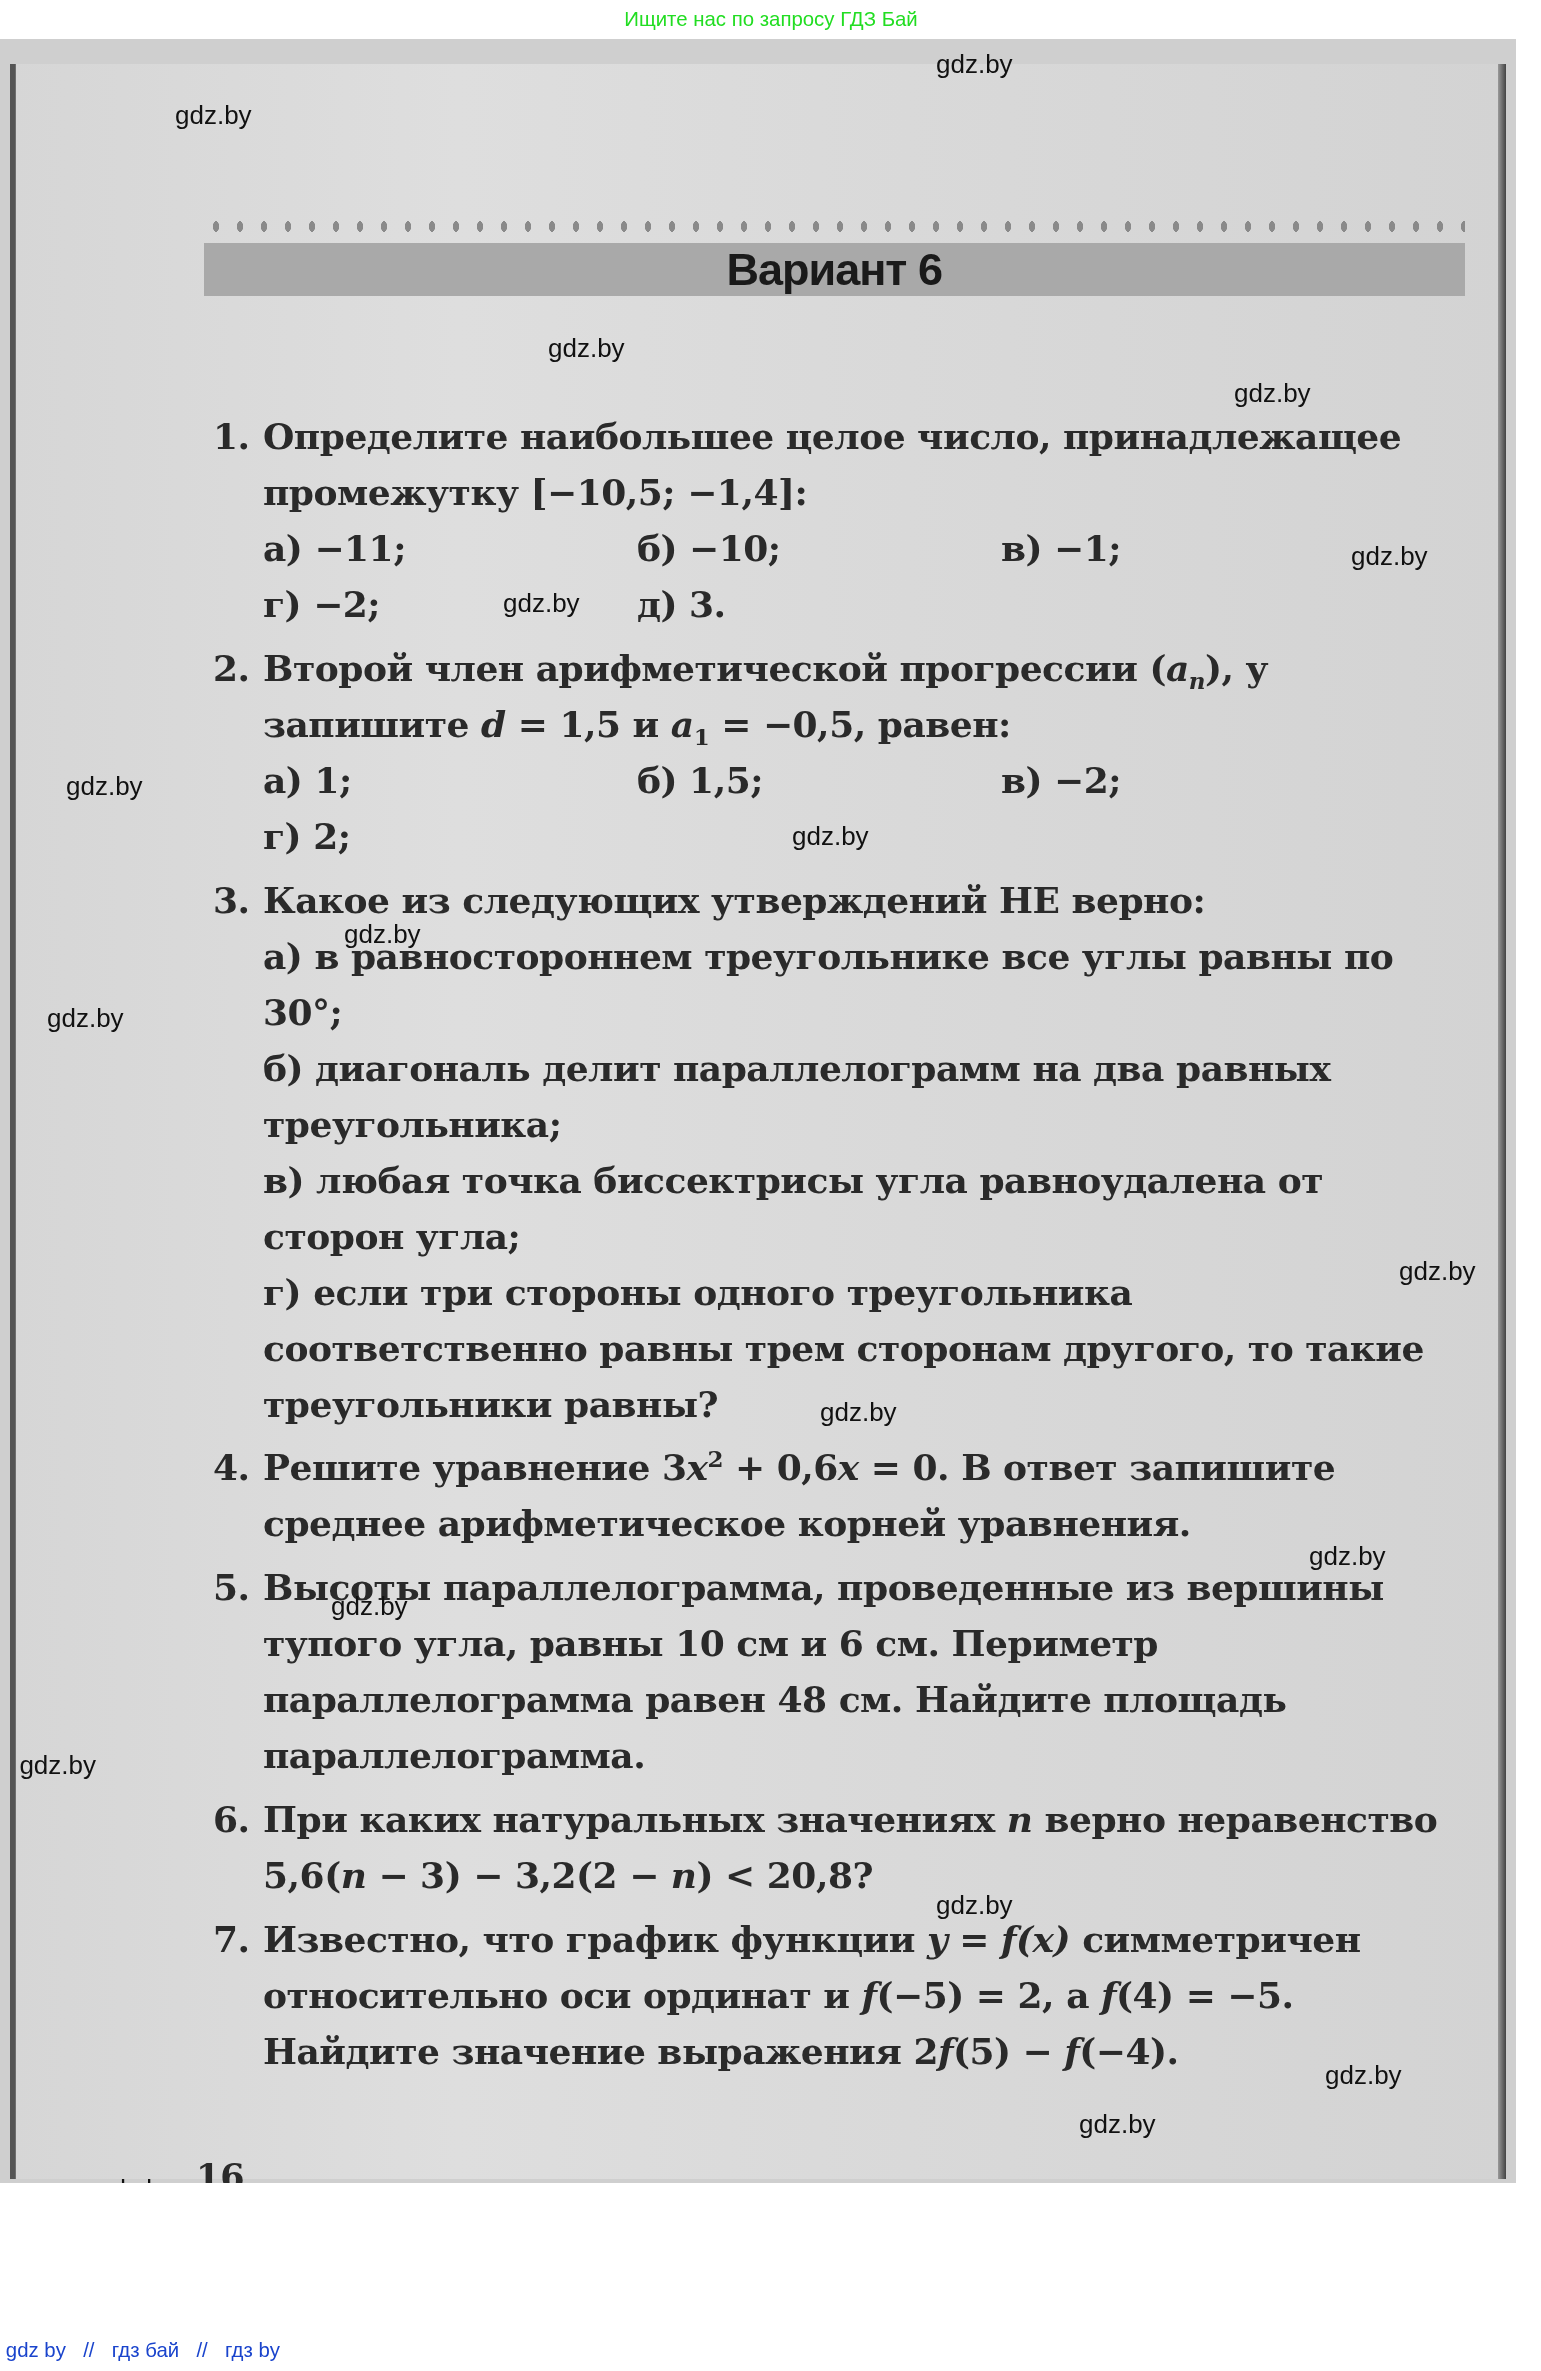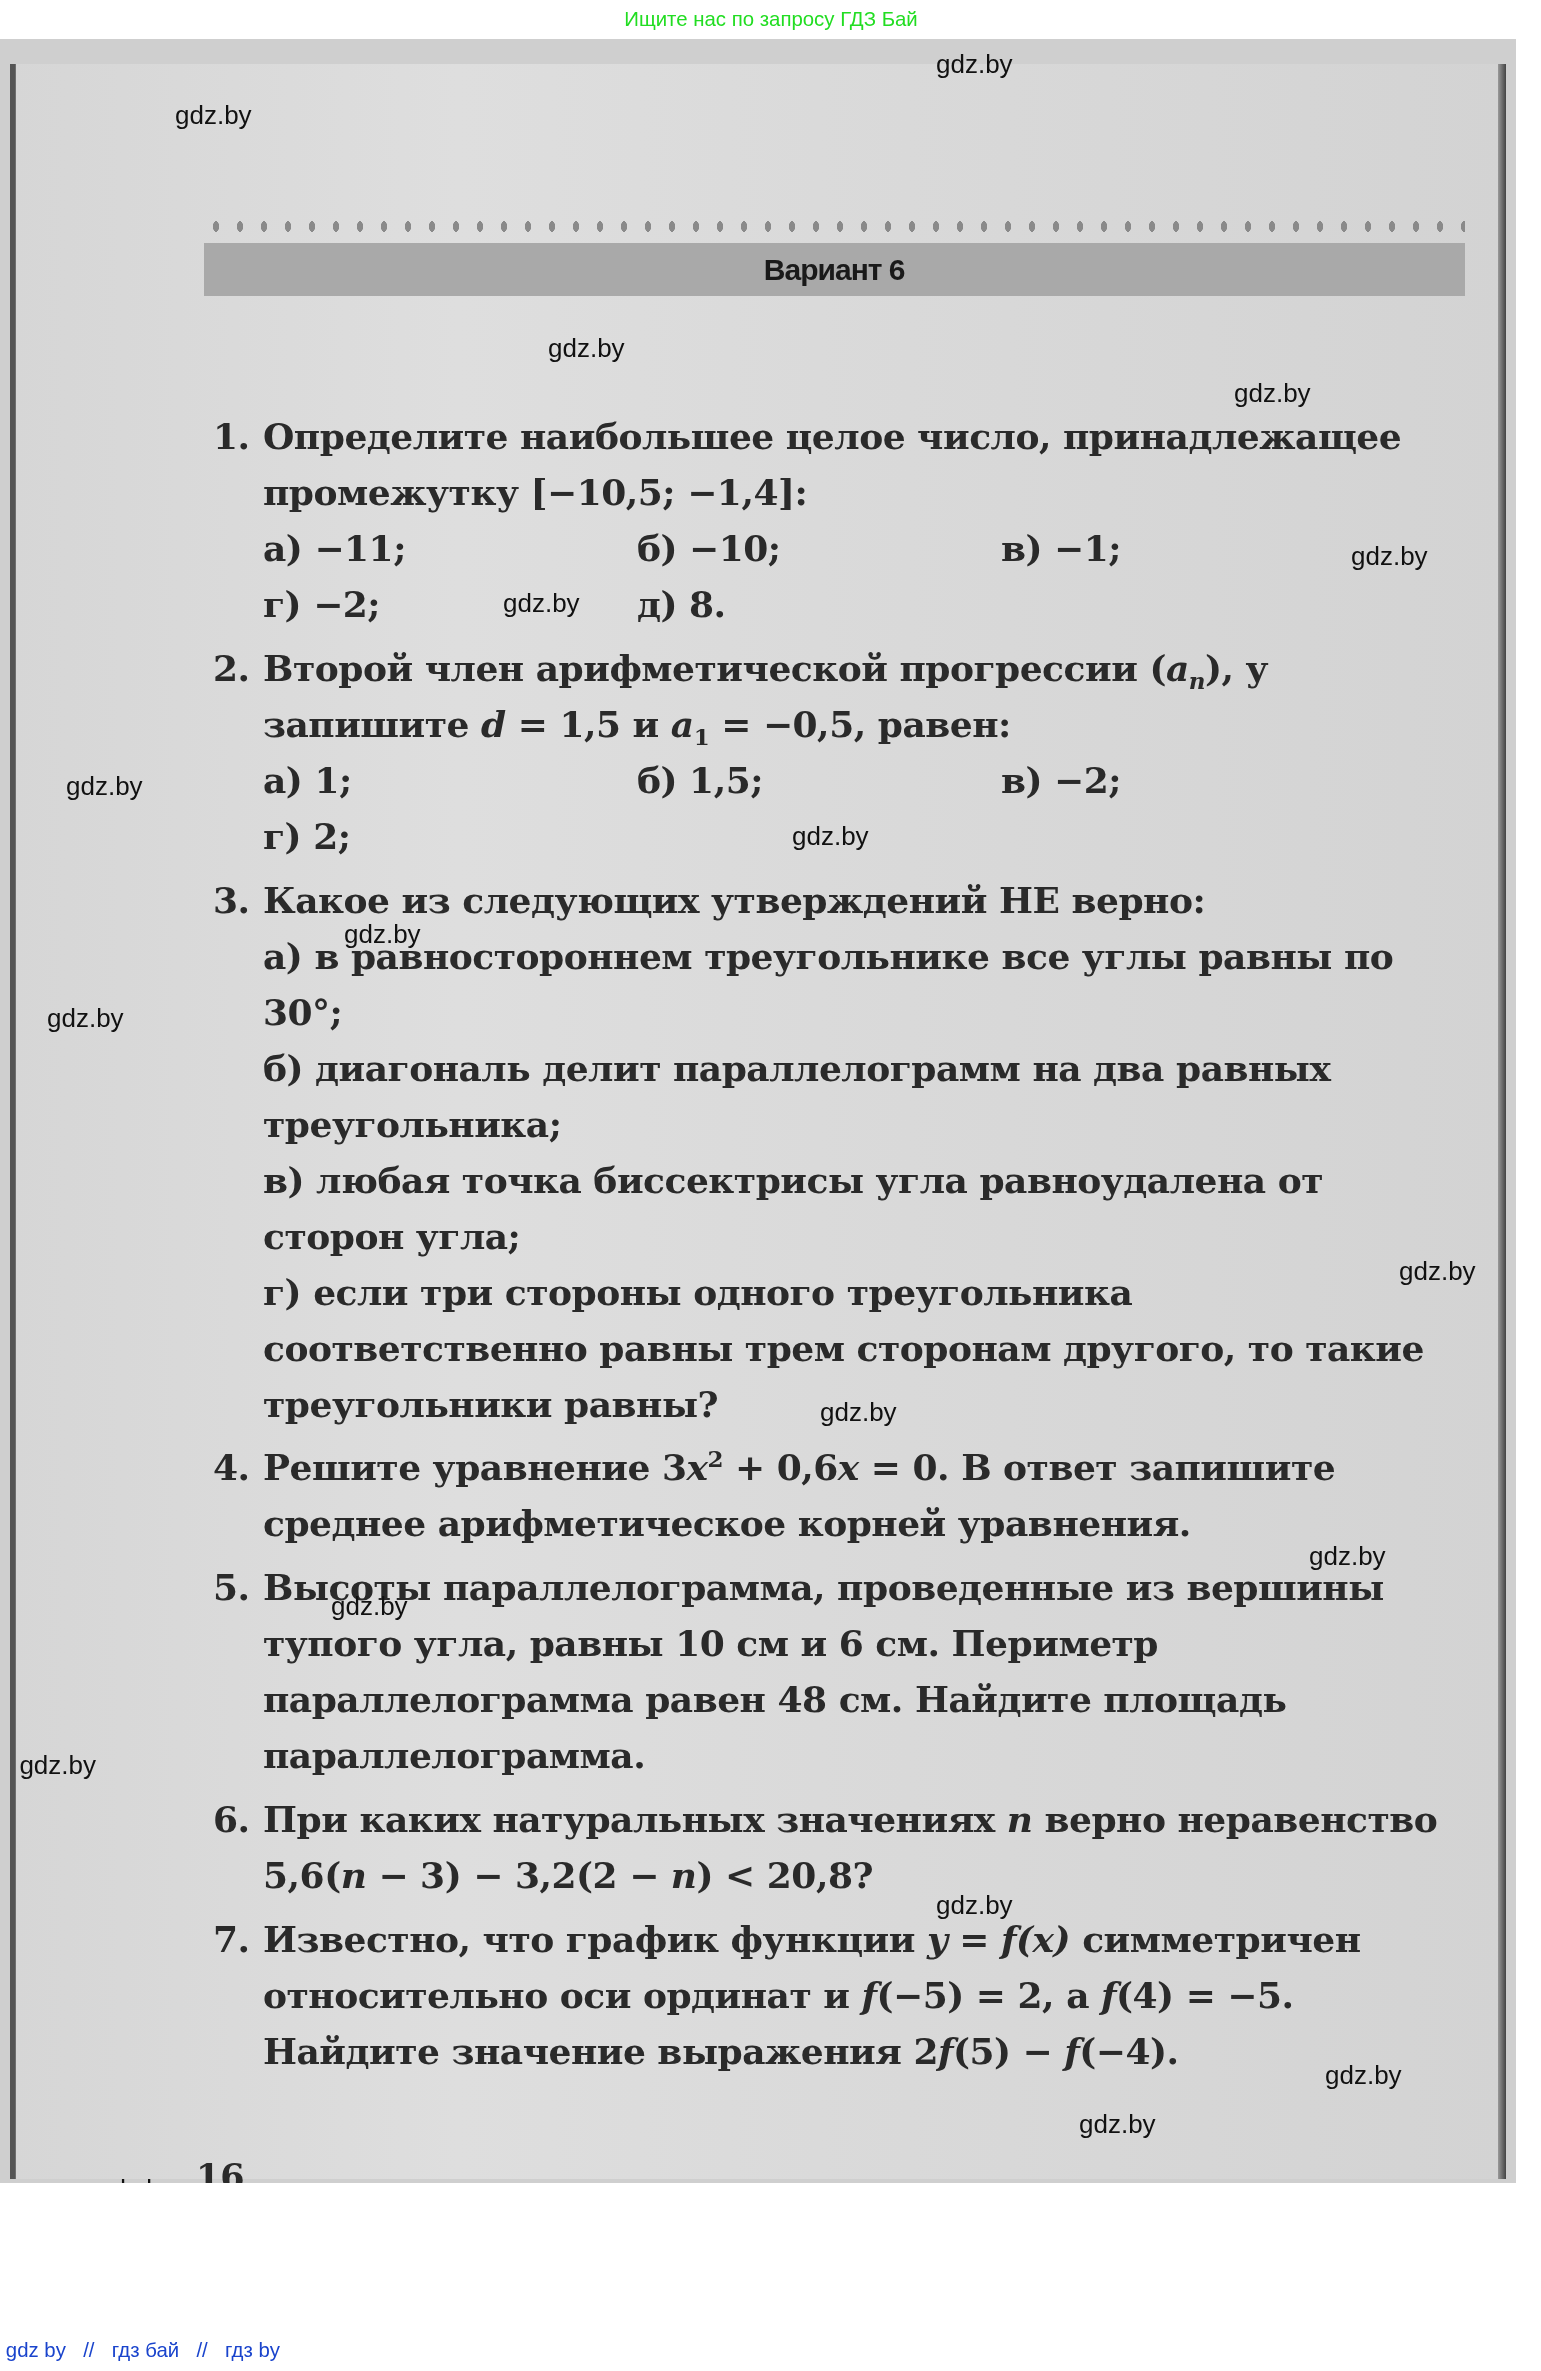--- a/index.html
+++ b/index.html
@@ -30,21 +30,21 @@
       position: absolute; left: 194px; top: 153px; width: 1261px; height: 19.4px;
       background-image: radial-gradient(ellipse 4.9px 8.7px at center, #8a8a8a 60%, transparent 65%);
       background-size: 24px 19.4px; background-repeat: repeat-x;
     }
     .title-bar {
       position: absolute; left: 194px; top: 179px; width: 1261px; height: 53px;
       background: #a9a9a9;
       text-align: center;
     }
     .title-text {
-      font-family: "Liberation Sans", sans-serif; font-weight: bold; font-size: 30px;
+      font-family: "Liberation Sans", sans-serif; font-weight: bold; font-size: 45px;
       color: #1a1a1a; line-height: 53px; letter-spacing: -1px;
     }
     .content {
       position: absolute; left: 213px; top: 408px; width: 1252px;
       color: #2a2a2a; font-size: 36px; line-height: 56px; font-weight: bold;
       letter-spacing: -0.5px;
     }
     .q { margin-bottom: 7.8px; }
     .q-head { display: flex; }
     .q-num { width: 50px; flex: none; }
@@ -89,21 +89,21 @@
   <div class="q">
     <div class="q-head">
       <span class="q-num">1.</span>
       <span class="q-text">Определите наибольшее целое число, принадлежащее промежутку [−10,5; −1,4]:</span>
     </div>
     <div class="opts">
       <span>а) −11;</span>
       <span>б) −10;</span>
       <span>в) −1;</span>
       <span>г) −2;</span>
-      <span>д) 8.</span>
+      <span>д) 3.</span>
     </div>
   </div>
 
   <div class="q">
     <div class="q-head">
       <span class="q-num">2.</span>
       <span class="q-text"><span>Второй член арифметической прогрессии (</span><i>a</i><sub><i>n</i></sub><span>), у запишите </span><i>d</i><span> = 1,5 и </span><i>a</i><sub>1</sub><span> = −0,5, равен:</span></span>
     </div>
     <div class="opts">
       <span>а) 1;</span>

